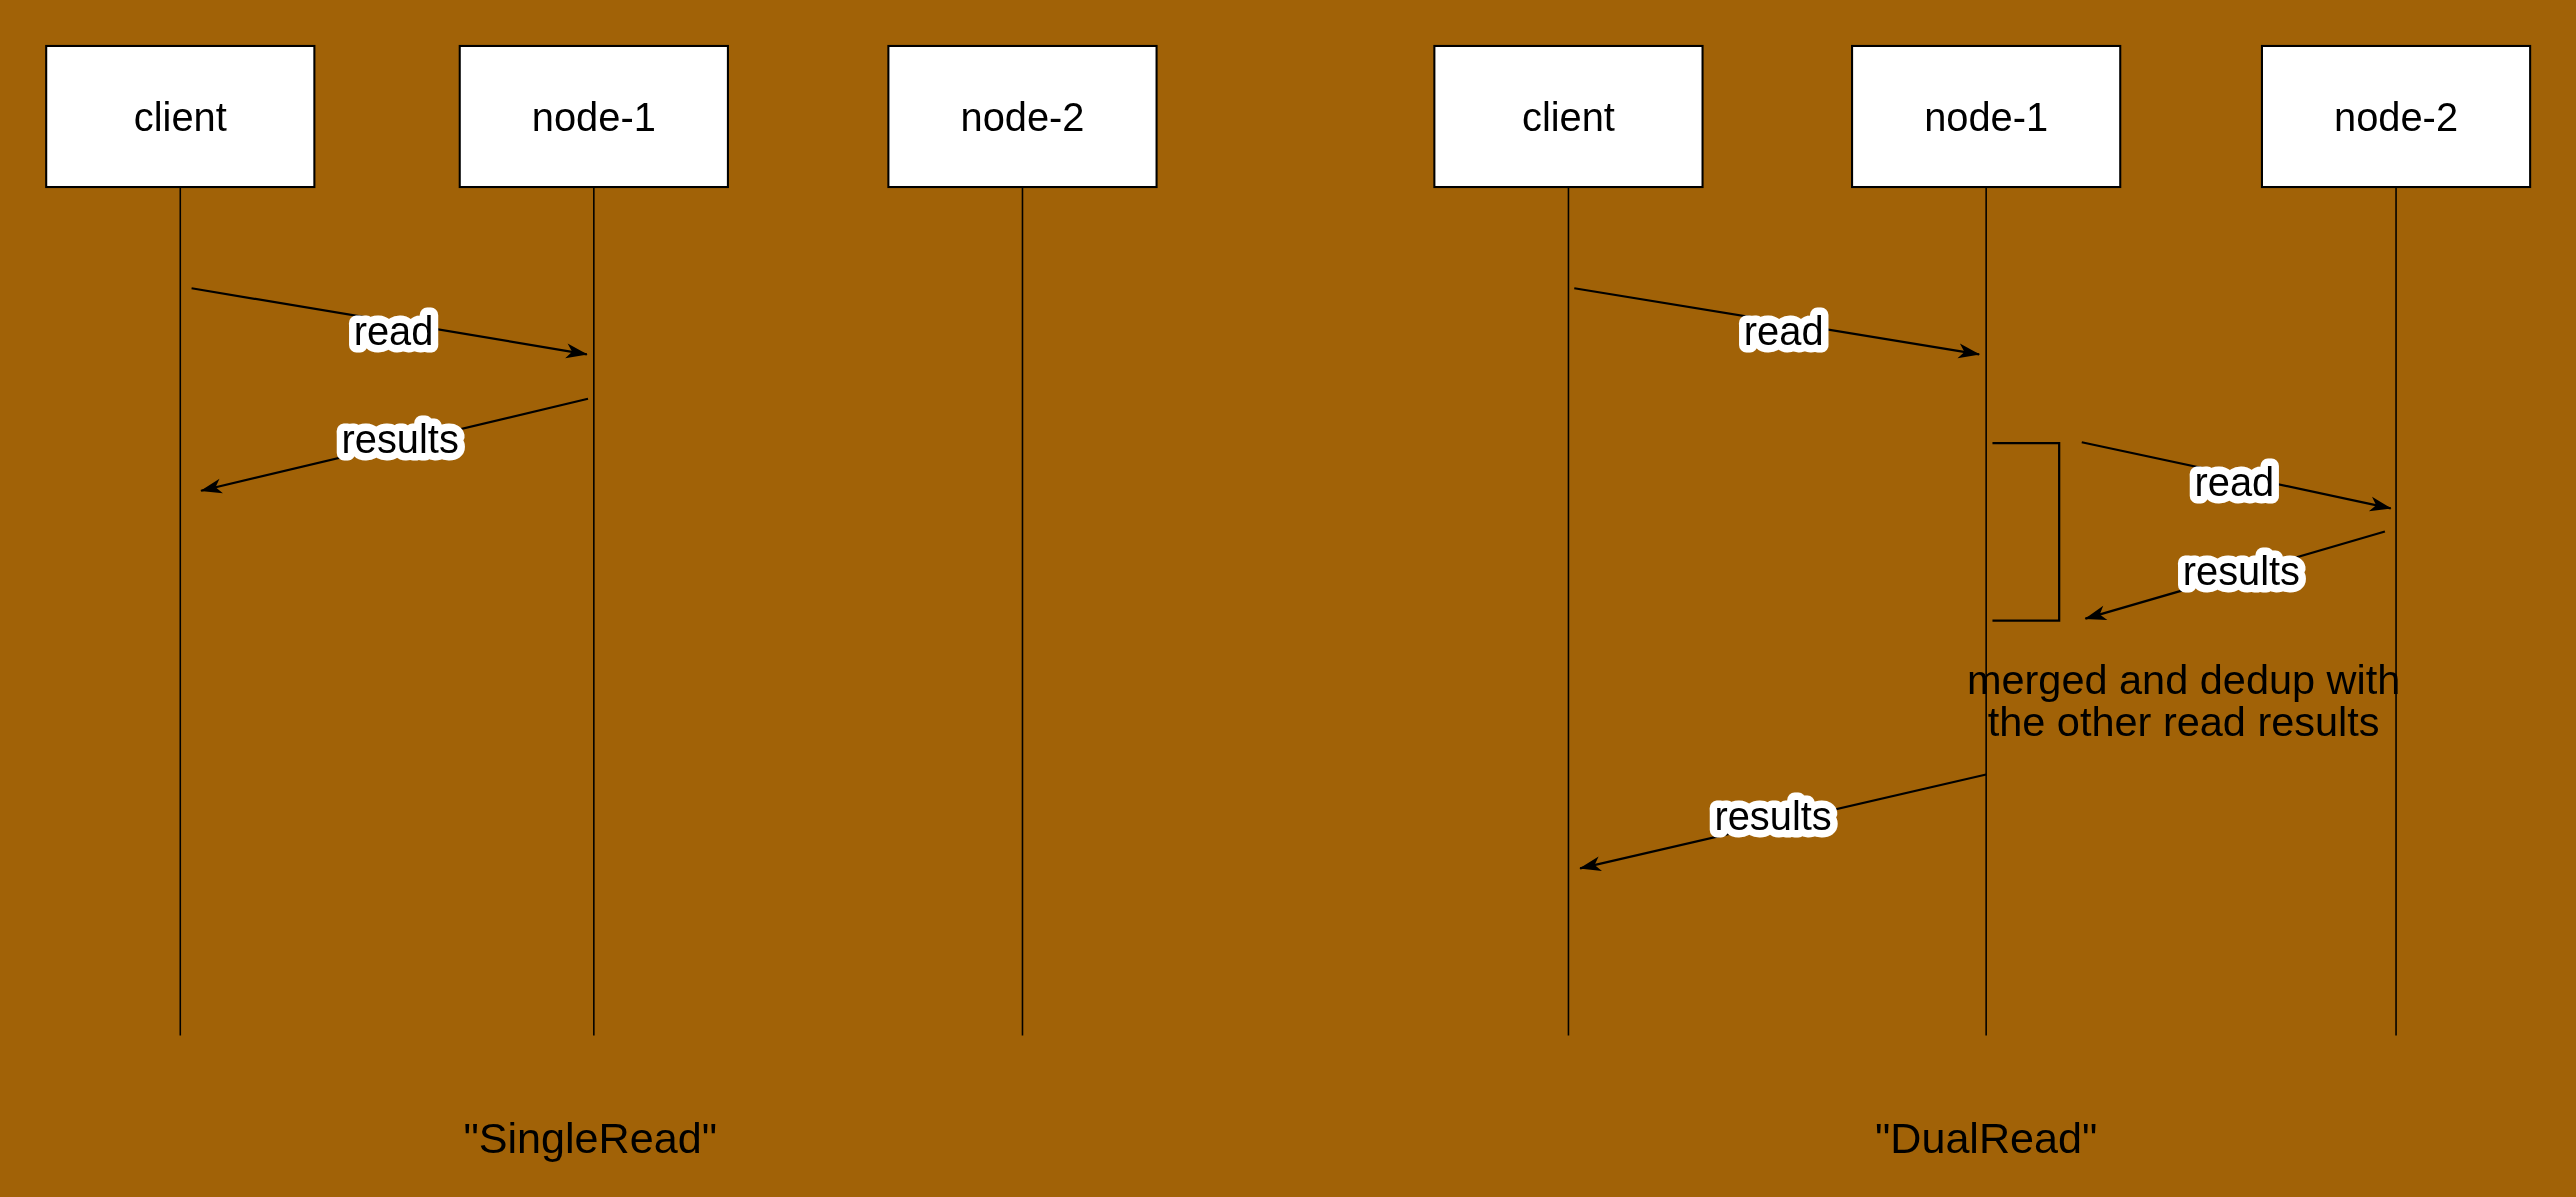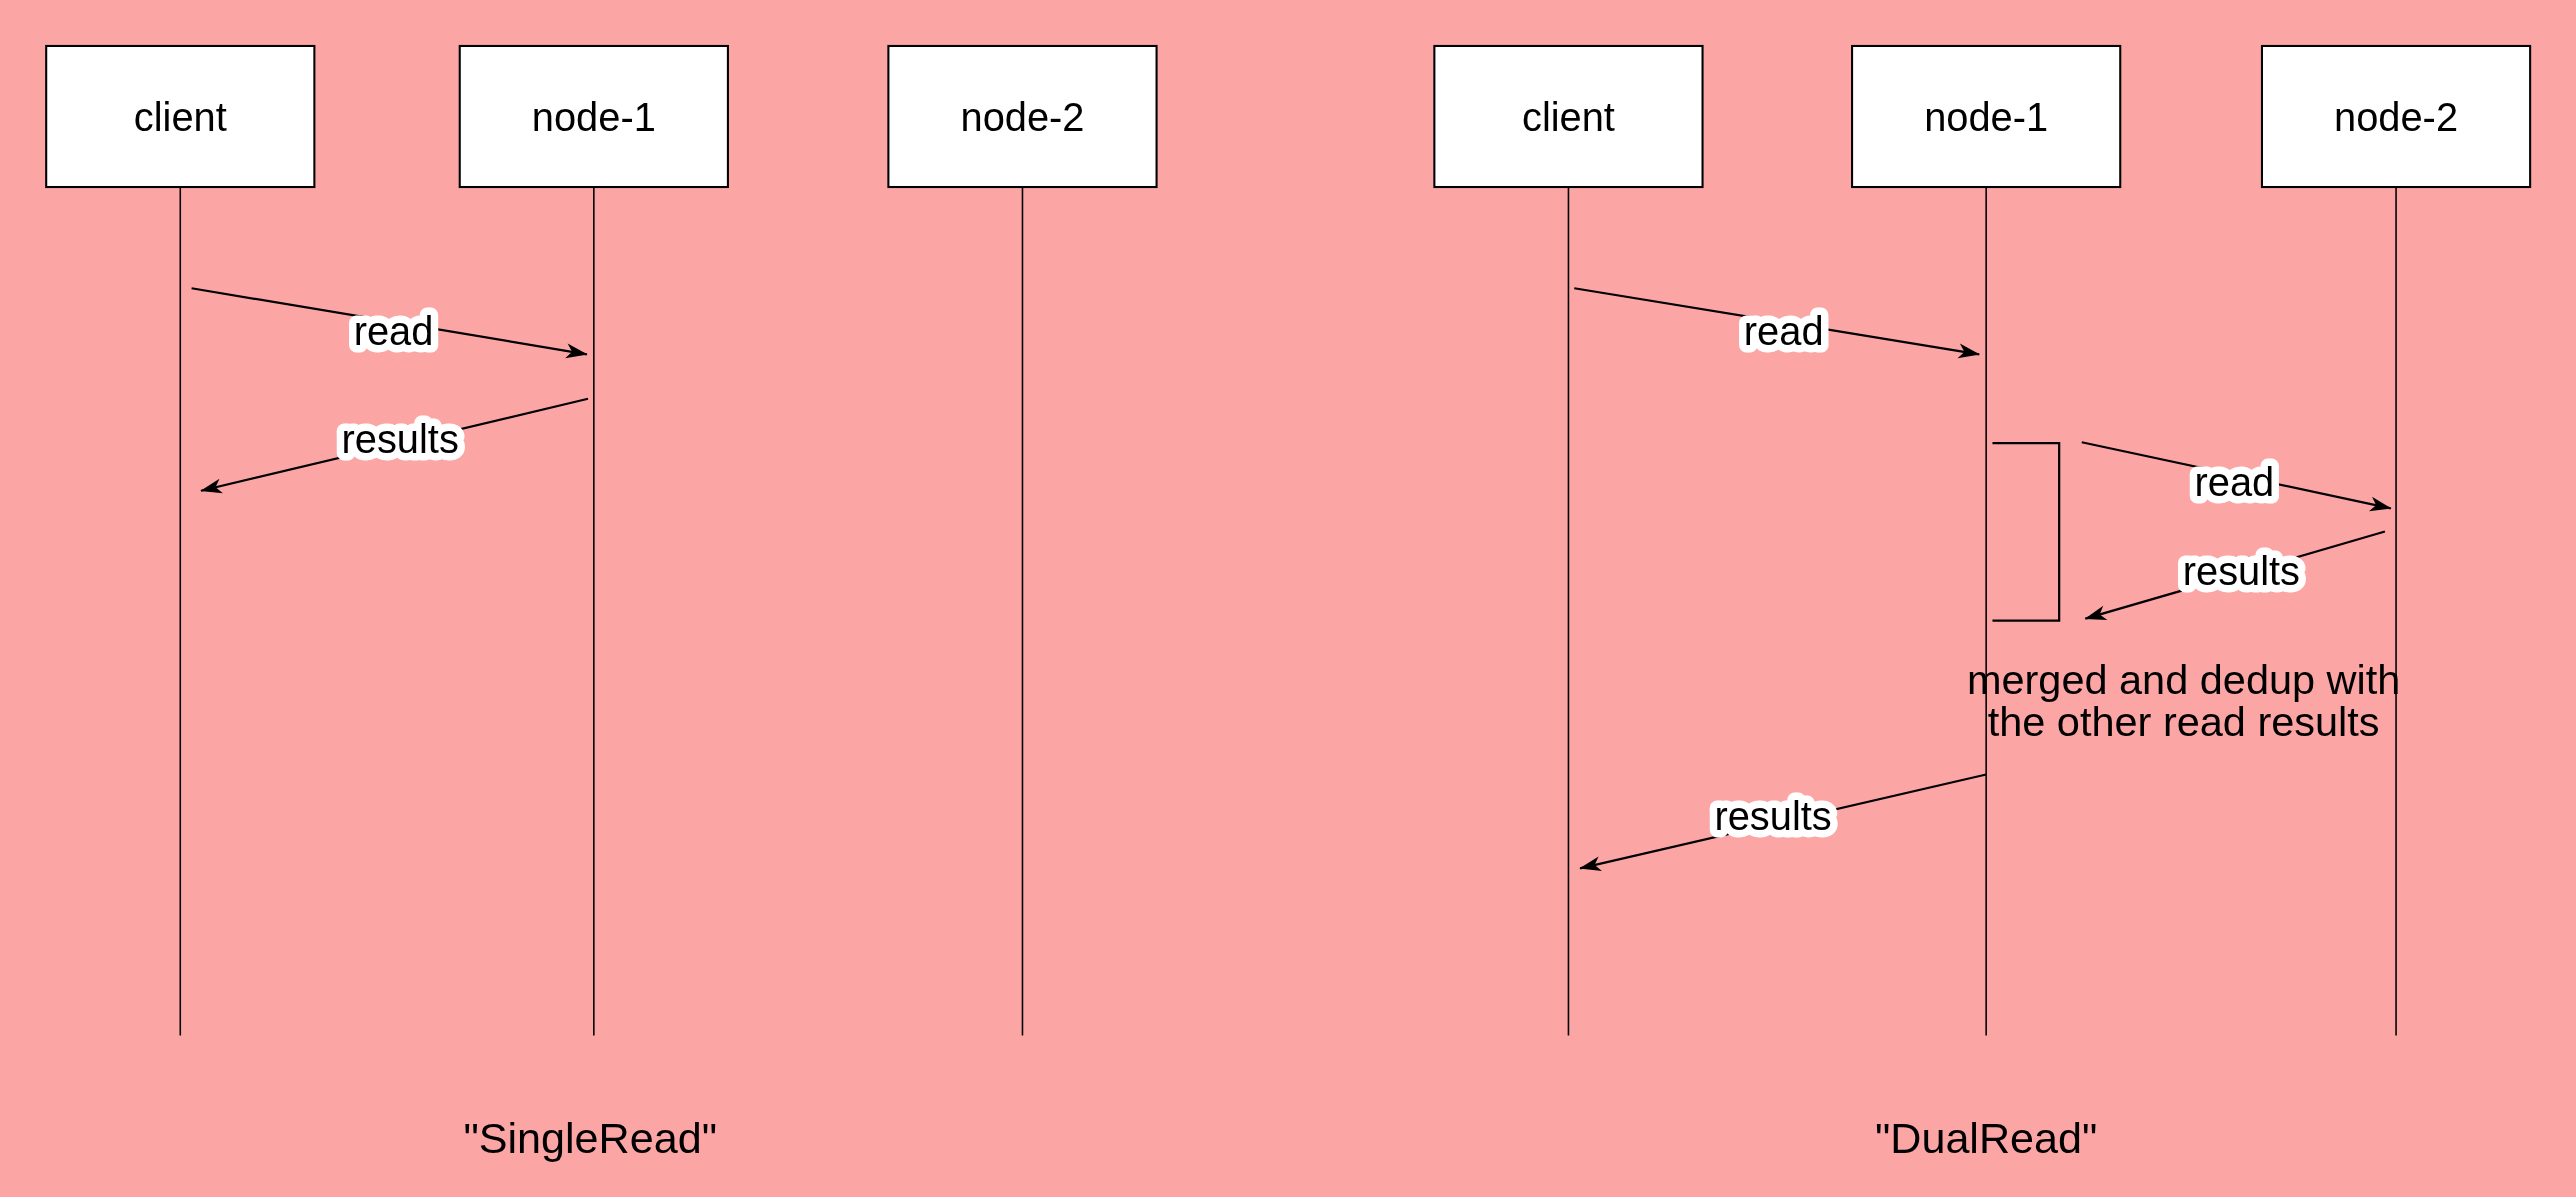--- a/index.html
+++ b/index.html
@@ -5,21 +5,21 @@
   html, body {
     margin: 0;
     padding: 0;
     background: #ffffff;
     width: 100%;
     height: 100%;
   }
   .canvas-wrap {
     width: 100vw;
     height: 100vh;
-    background: #fca5a5;
+    background: #a16207;
   }
   svg {
     display: block;
     width: 100%;
     height: 100%;
   }
   .actor-box {
     fill: #ffffff;
     stroke: #000000;
     stroke-width: 1.25;

